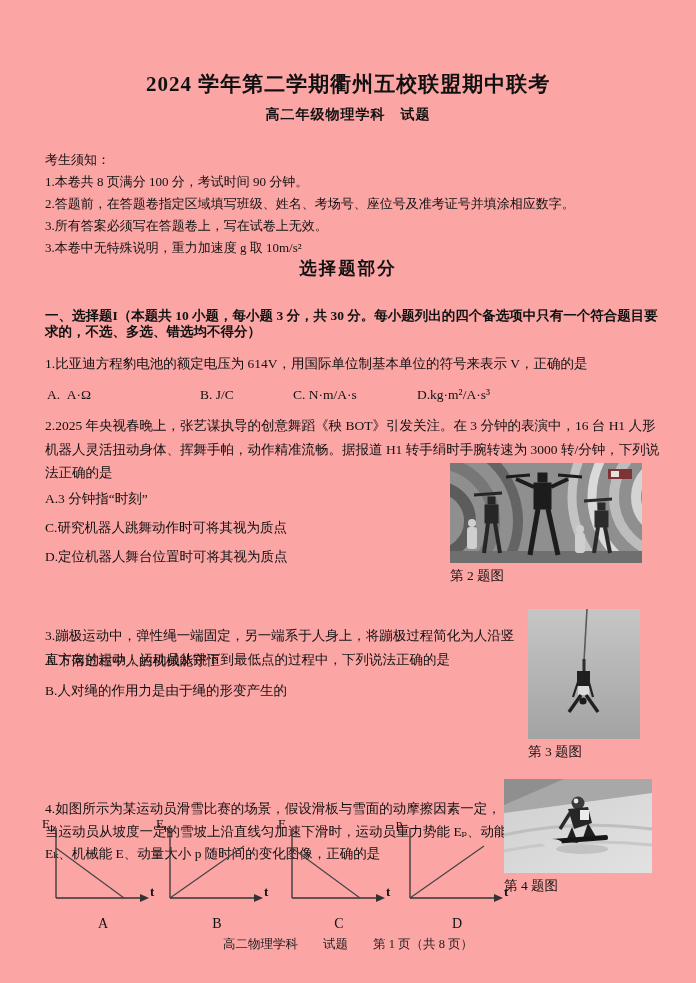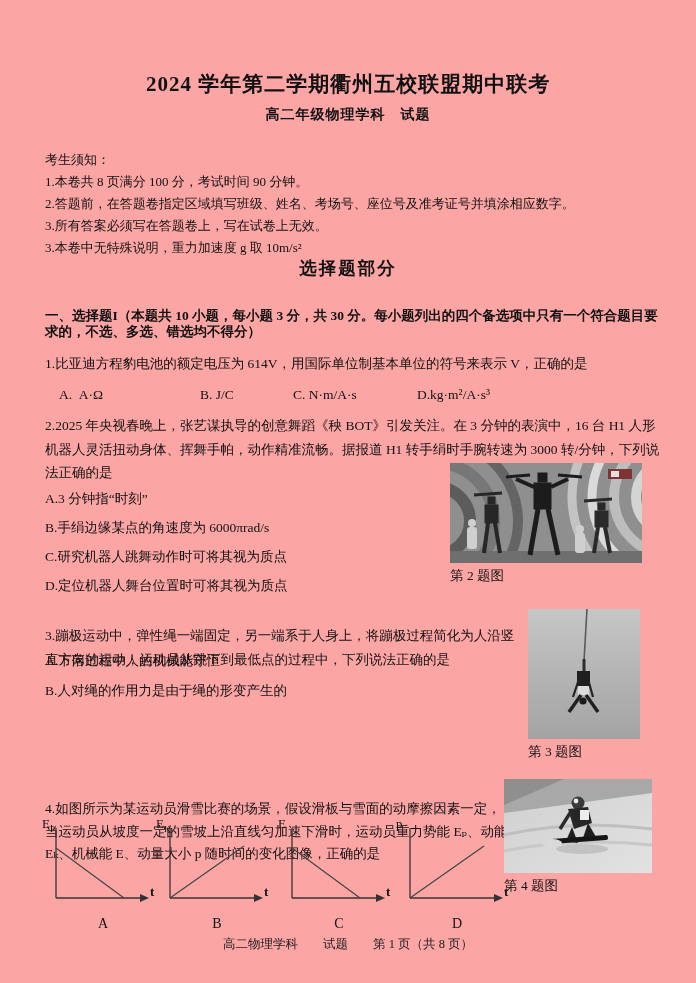--- a/index.html
+++ b/index.html
@@ -59,30 +59,29 @@
     <div>2.答题前，在答题卷指定区域填写班级、姓名、考场号、座位号及准考证号并填涂相应数字。</div>
     <div>3.所有答案必须写在答题卷上，写在试卷上无效。</div>
     <div>3.本卷中无特殊说明，重力加速度 g 取 10m/s²</div>
   </div>
 
   <div class="abs center section-title">选择题部分</div>
   <div class="abs intro">一、选择题I（本题共 10 小题，每小题 3 分，共 30 分。每小题列出的四个备选项中只有一个符合题目要求的，不选、多选、错选均不得分）</div>
 
   <div class="abs q-text q1-text">1.比亚迪方程豹电池的额定电压为 614V，用国际单位制基本单位的符号来表示 V，正确的是</div>
   <div class="abs q1-options">
-    <span style="left:14px">A.&nbsp;&nbsp;A·Ω</span>
+    <span style="left:2px">A.&nbsp;&nbsp;A·Ω</span>
     <span style="left:155px">B. J/C</span>
     <span style="left:248px">C. N·m/A·s</span>
     <span style="left:372px">D.kg·m²/A·s³</span>
   </div>
 
   <div class="abs q-text q2-text">2.2025 年央视春晚上，张艺谋执导的创意舞蹈《秧 BOT》引发关注。在 3 分钟的表演中，16 台 H1 人形机器人灵活扭动身体、挥舞手帕，动作精准流畅。据报道 H1 转手绢时手腕转速为 3000 转/分钟，下列说法正确的是</div>
   <div class="abs q-options q2-options">
     <div>A.3 分钟指“时刻”</div>
-    <div>B.手绢边缘某点的角速度为 6000πrad/s</div>
     <div>C.研究机器人跳舞动作时可将其视为质点</div>
     <div>D.定位机器人舞台位置时可将其视为质点</div>
   </div>
   <div class="abs figure fig2">
     <svg width="192" height="100" viewBox="0 0 192 100">
       <rect x="0" y="0" width="192" height="100" fill="#8f8f8f"></rect>
       <circle cx="-14" cy="58" r="34" fill="none" stroke="#5c5c5c" stroke-width="12"></circle>
       <circle cx="-14" cy="58" r="58" fill="none" stroke="#777777" stroke-width="12"></circle>
       <circle cx="-14" cy="58" r="82" fill="none" stroke="#646464" stroke-width="10"></circle>
       <circle cx="222" cy="34" r="36" fill="none" stroke="#d4d4d4" stroke-width="10"></circle>

